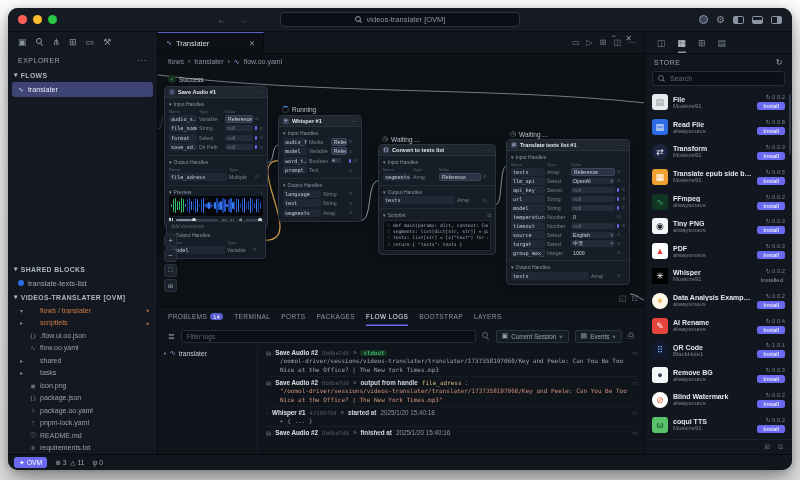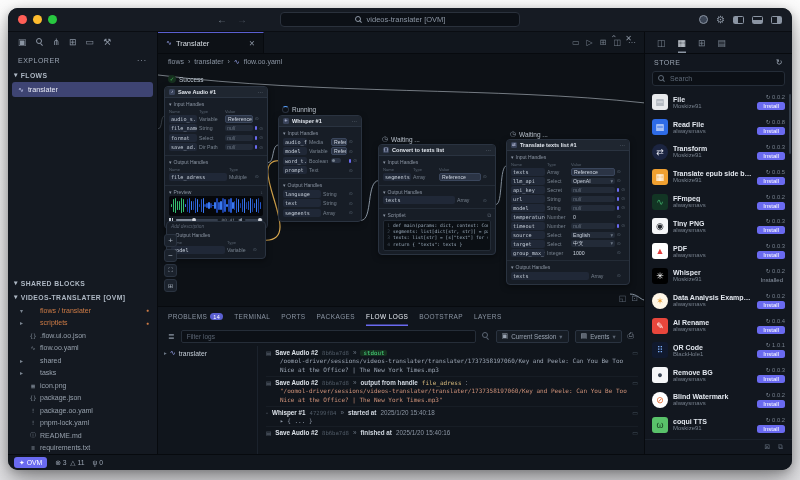--- a/index.html
+++ b/index.html
@@ -226,20 +226,24 @@
         <span>FLOWS</span>
       </div>
       <div class="flow-item">
         <span class="flowglyph" style="color:#cdd3f8">∿</span>
         <span>translater</span>
       </div>
       <div class="flows-spacer"></div>
       <div class="sec-head">
         <span>▾</span>
         <span>SHARED BLOCKS</span>
+      </div>
+      <div class="shared-item">
+        <span class="bluedot"></span>
+        <span>translate-texts-list</span>
       </div>
       <div class="sec-head">
         <span>▾</span>
         <span>VIDEOS-TRANSLATER [OVM]</span>
       </div>
       <div class="tree">
 
           <div class="trow mod">
             <span class="chev">▾</span>
             <span class="ficon mono"></span>

